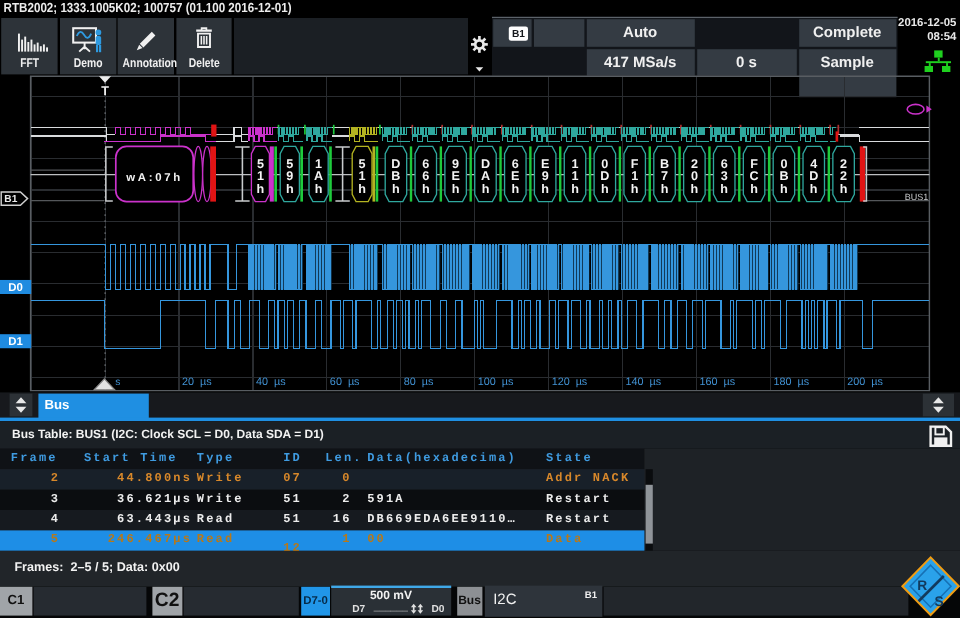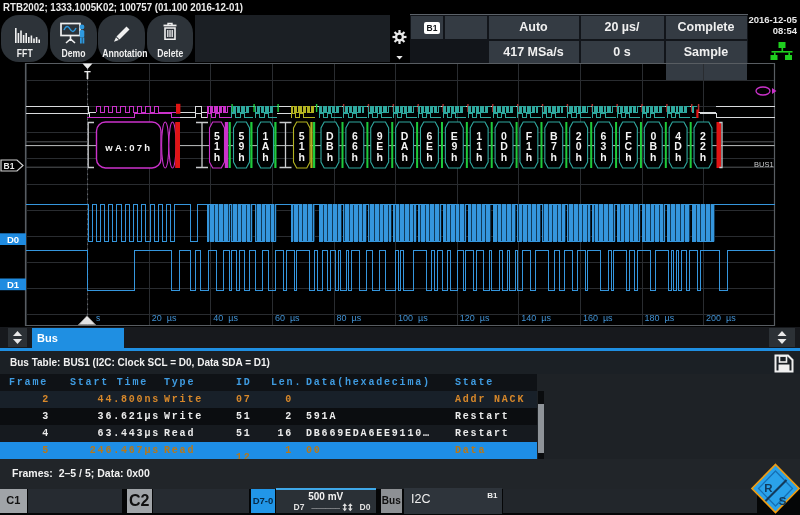--- a/index.html
+++ b/index.html
@@ -1,18 +1,18 @@
 <!DOCTYPE html>
 <html><head><meta charset="utf-8"><style>
 html,body{margin:0;padding:0;background:#000;}
 #scr{position:relative;width:800px;height:515px;background:#000;overflow:hidden;
   font-family:"Liberation Sans",sans-serif;}
 .abs{position:absolute;}
 .b{font-weight:bold;}
-.btn{position:absolute;top:15px;height:47px;background:#2d3339;border-radius:18px;}
+.btn{position:absolute;top:15px;height:47px;background:#2d3339;}
 .btnlbl{position:absolute;bottom:3px;width:100%;text-align:center;font-size:10.5px;
   font-weight:bold;color:#f0f0f0;z-index:5;white-space:nowrap;transform:scaleX(0.82);}
 .cell{position:absolute;background:#343b43;color:#f0f0f0;font-size:12.5px;font-weight:bold;
   text-align:center;box-sizing:border-box;}
 .mono{font-family:"Liberation Mono",monospace;}
 </style></head>
 <body>
 <div id="scr">
 
 <div class="abs b" style="left:3px;top:1px;font-size:11px;color:#ececec;transform:scaleX(0.88);transform-origin:0 0;white-space:nowrap;">RTB2002; 1333.1005K02; 100757 (01.100 2016-12-01)</div>
@@ -82,21 +82,20 @@
  </g>
       </g>
  <circle cx="9.5" cy="22" r="2.3" fill="#000"></circle>
  <polygon points="6.3,41 12.7,41 9.5,44.5" fill="#e8e8e8"></polygon>
 </svg>
 
 <div class="abs" style="left:410px;top:13.5px;width:337.5px;height:48.5px;background:#12151a;border-top:1px solid #5c6269;">
  <div class="cell" style="left:1px;top:1px;width:32px;height:23px;"></div>
  <div class="cell" style="left:35px;top:1px;width:41.5px;height:23px;"></div>
  <div class="cell" style="left:78.5px;top:1px;width:90px;height:23px;line-height:23px;">Auto</div>
- <div class="cell" style="left:170.5px;top:1px;width:83px;height:23px;line-height:23px;">20 µs/</div>
  <div class="cell" style="left:255.5px;top:1px;width:81px;height:23px;line-height:23px;">Complete</div>
  <div class="cell" style="left:78.5px;top:26px;width:90px;height:22px;line-height:22px;">417 MSa/s</div>
  <div class="cell" style="left:170.5px;top:26px;width:83px;height:22px;line-height:22px;">0 s</div>
  <div class="cell" style="left:255.5px;top:26px;width:81px;height:40px;line-height:22px;">Sample</div>
  <div class="abs b" style="left:14px;top:7px;width:16px;height:12px;background:#fff;border-radius:2px;
    color:#15181c;font-size:8.5px;text-align:center;line-height:12px;">B1</div>
 </div>
 
 <div class="abs b" style="right:3px;top:15px;font-size:9.5px;color:#e8e8e8;text-align:right;line-height:10.5px;">2016-12-05<br>08:54</div>
 <svg class="abs" style="left:768px;top:41px;" width="28" height="19" viewBox="0 0 28 19">

